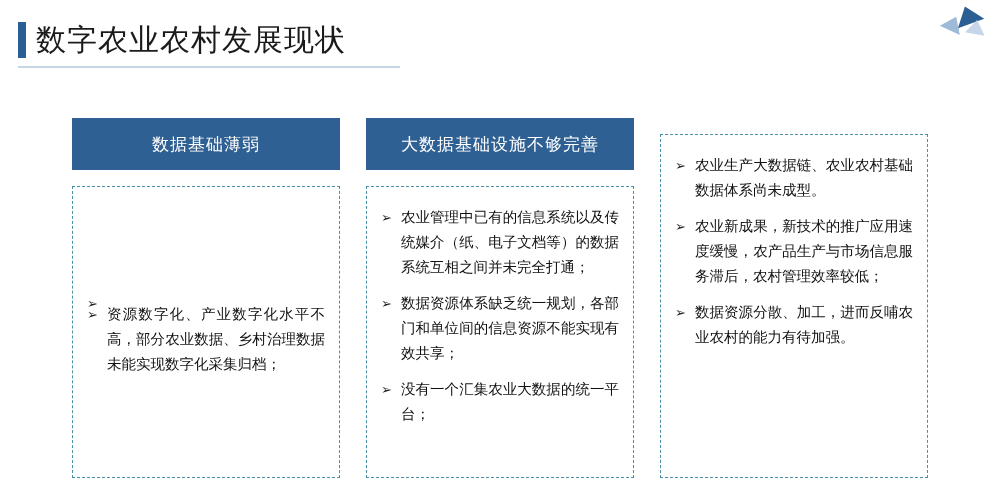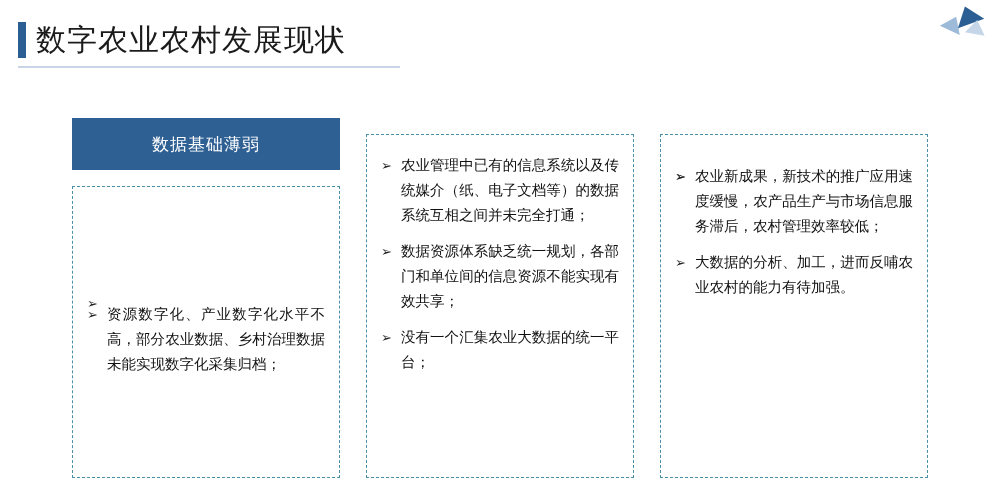--- a/index.html
+++ b/index.html
@@ -176,20 +176,21 @@
         </li>
         <li>
           <span class="arrow">➢</span>
           <span>资源数字化、产业数字化水平不高，部分农业数据、乡村治理数据未能实现数字化采集归档；</span>
         </li>
       </ul>
     </div>
   </div>
 
   <div class="column">
+    <div class="col-header">大数据基础设施不够完善</div>
     <div class="col-body tall">
       <ul class="bullets">
         <li>
           <span class="arrow">➢</span>
           <span>农业管理中已有的信息系统以及传统媒介（纸、电子文档等）的数据系统互相之间并未完全打通；</span>
         </li>
         <li>
           <span class="arrow">➢</span>
           <span>数据资源体系缺乏统一规划，各部门和单位间的信息资源不能实现有效共享；</span>
         </li>
@@ -199,26 +200,27 @@
         </li>
       </ul>
     </div>
   </div>
 
   <div class="column">
     <div class="col-body tall">
       <ul class="bullets">
         <li>
           <span class="arrow">➢</span>
+          <span>农业生产大数据链、农业农村基础数据体系尚未成型。</span>
         </li>
         <li>
           <span class="arrow">➢</span>
           <span>农业新成果，新技术的推广应用速度缓慢，农产品生产与市场信息服务滞后，农村管理效率较低；</span>
         </li>
         <li>
           <span class="arrow">➢</span>
-          <span>大数据的分析、加工，进而反哺农业农村的能力有待加强。</span>
+          <span>数据资源分散、加工，进而反哺农业农村的能力有待加强。</span>
         </li>
       </ul>
     </div>
   </div>
 
 </div>
 
 </body></html>

